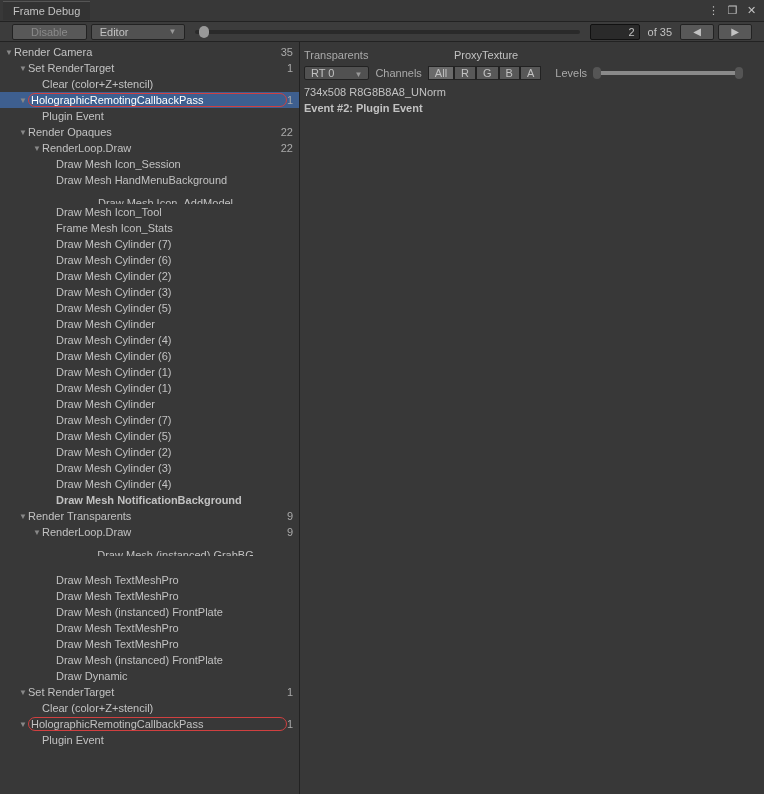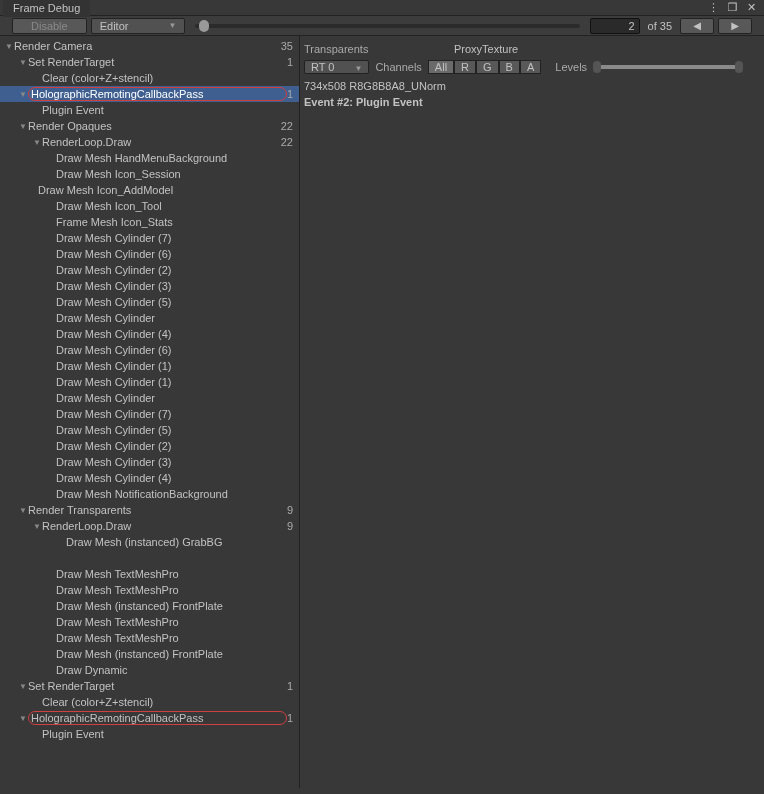--- a/index.html
+++ b/index.html
@@ -1,17 +1,17 @@
 <!DOCTYPE html>
 <html><head>
 <meta charset="utf-8">
 <style>
 * { margin: 0; padding: 0; box-sizing: border-box; font-family: Arial, sans-serif; }
 body { background: #383838; color: #c2c2c2; font-size: 11px; width: 764px; height: 794px; overflow: hidden; }
-.titlebar { height: 16px; background: #383838; display: flex; align-items: center; border-bottom: 1px solid #222; }
+.titlebar { height: 22px; background: #383838; display: flex; align-items: center; border-bottom: 1px solid #222; }
 .tab { background: #333; padding: 3px 10px; border-top: 1px solid #555; margin-left: 3px; font-size: 11px; }
 .title-icons { margin-left: auto; display: flex; gap: 6px; padding-right: 6px; }
 .title-icon { width: 13px; height: 13px; display: flex; align-items: center; justify-content: center; color: #c2c2c2; font-size: 11px; cursor: pointer; }
 .toolbar { height: 20px; background: #3c3c3c; display: flex; align-items: center; border-bottom: 1px solid #222; padding: 0 12px; gap: 4px; }
 .disable-btn { background: #585858; padding: 1px 18px; border: 1px solid #222; color: #8a8a8a; border-radius: 2px; font-size: 11px; }
 .editor-dd { background: #515151; border: 1px solid #222; padding: 1px 8px; border-radius: 2px; display: flex; align-items: center; gap: 40px; font-size: 11px; }
 .chev { font-size: 8px; color: #999; }
 .slider-track { flex: 1; height: 4px; background: #2a2a2a; border-radius: 2px; position: relative; margin: 0 6px; }
 .slider-thumb { position: absolute; left: 4px; top: -4px; width: 10px; height: 12px; background: #999; border-radius: 5px; }
 .num-input { width: 50px; background: #2a2a2a; border: 1px solid #111; padding: 1px 4px; color: #c2c2c2; text-align: right; border-radius: 2px; font-size: 11px; }
@@ -98,27 +98,27 @@
         <span class="label">Render Opaques</span>
         <span class="count">22</span>
       </div>
       <div class="row" style="padding-left: 32px;">
         <span class="arrow">▼</span>
         <span class="label">RenderLoop.Draw</span>
         <span class="count">22</span>
       </div>
       <div class="row" style="padding-left: 46px;">
         <span class="arrow none">▼</span>
+        <span class="label">Draw Mesh Icon_Session</span>
+      </div>
+      <div class="row" style="padding-left: 46px;">
+        <span class="arrow none">▼</span>
         <span class="label">Draw Mesh HandMenuBackground</span>
       </div>
-      <div class="row" style="padding-left: 46px;">
-        <span class="arrow none">▼</span>
-        <span class="label">Draw Mesh Icon_Session</span>
-      </div>
-      <div class="row" style="padding-left: 28px;">
+      <div class="row" style="padding-left: 36px; flex-direction: column;">
         <span class="arrow none">▼</span>
         <span class="label">Draw Mesh Icon_AddModel</span>
       </div>
       <div class="row" style="padding-left: 46px;">
         <span class="arrow none">▼</span>
         <span class="label">Draw Mesh Icon_Tool</span>
       </div>
       <div class="row" style="padding-left: 46px;">
         <span class="arrow none">▼</span>
         <span class="label">Frame Mesh Icon_Stats</span>
@@ -180,35 +180,35 @@
         <span class="label">Draw Mesh Cylinder (2)</span>
       </div>
       <div class="row" style="padding-left: 46px;">
         <span class="arrow none">▼</span>
         <span class="label">Draw Mesh Cylinder (3)</span>
       </div>
       <div class="row" style="padding-left: 46px;">
         <span class="arrow none">▼</span>
         <span class="label">Draw Mesh Cylinder (4)</span>
       </div>
-      <div class="row" style="padding-left: 46px;">
+      <div class="row" style="padding-left: 46px; font-weight: bold;">
         <span class="arrow none">▼</span>
         <span class="label">Draw Mesh NotificationBackground</span>
       </div>
       <div class="row" style="padding-left: 18px;">
         <span class="arrow">▼</span>
         <span class="label">Render Transparents</span>
         <span class="count">9</span>
       </div>
       <div class="row" style="padding-left: 32px;">
         <span class="arrow">▼</span>
         <span class="label">RenderLoop.Draw</span>
         <span class="count">9</span>
       </div>
-      <div class="row" style="padding-left: 56px;">
+      <div class="row" style="padding-left: 56px; flex-direction: column;">
         <span class="arrow none">▼</span>
         <span class="label">Draw Mesh (instanced) GrabBG</span>
       </div>
       <div class="row" style="padding-left: 46px;">
         <span class="arrow none">▼</span>
       </div>
       <div class="row" style="padding-left: 46px;">
         <span class="arrow none">▼</span>
         <span class="label">Draw Mesh TextMeshPro</span>
       </div>

